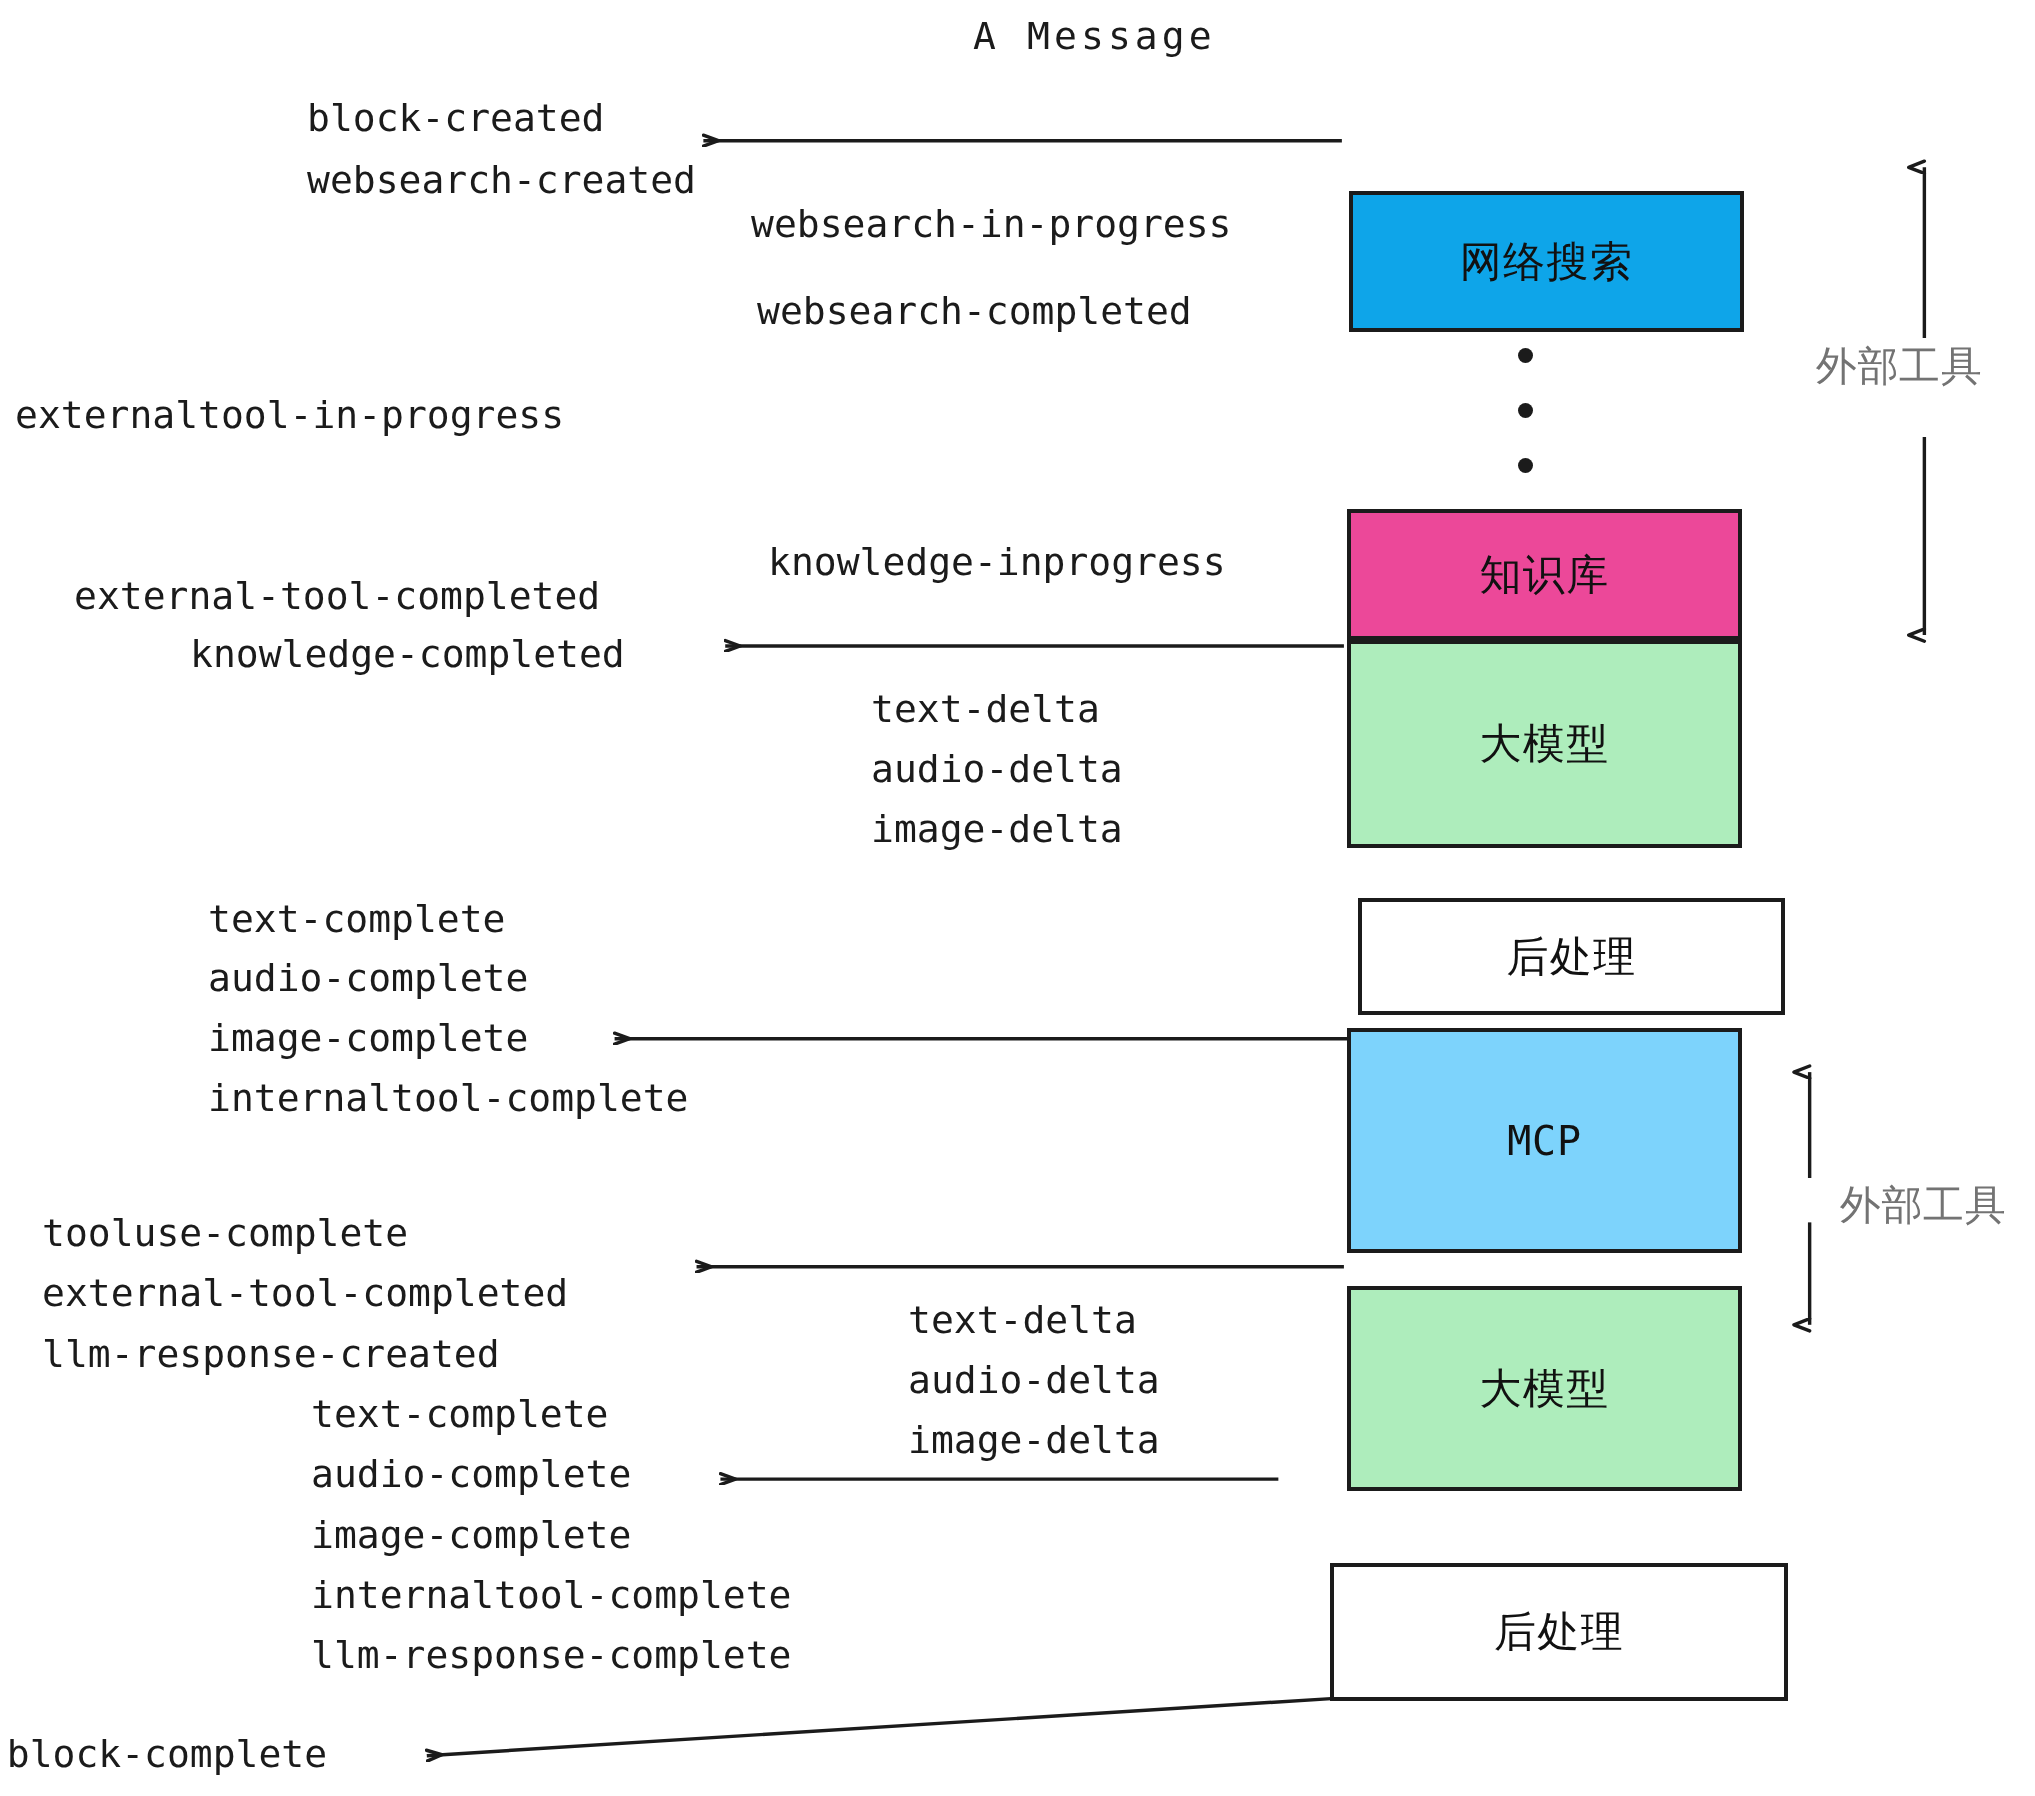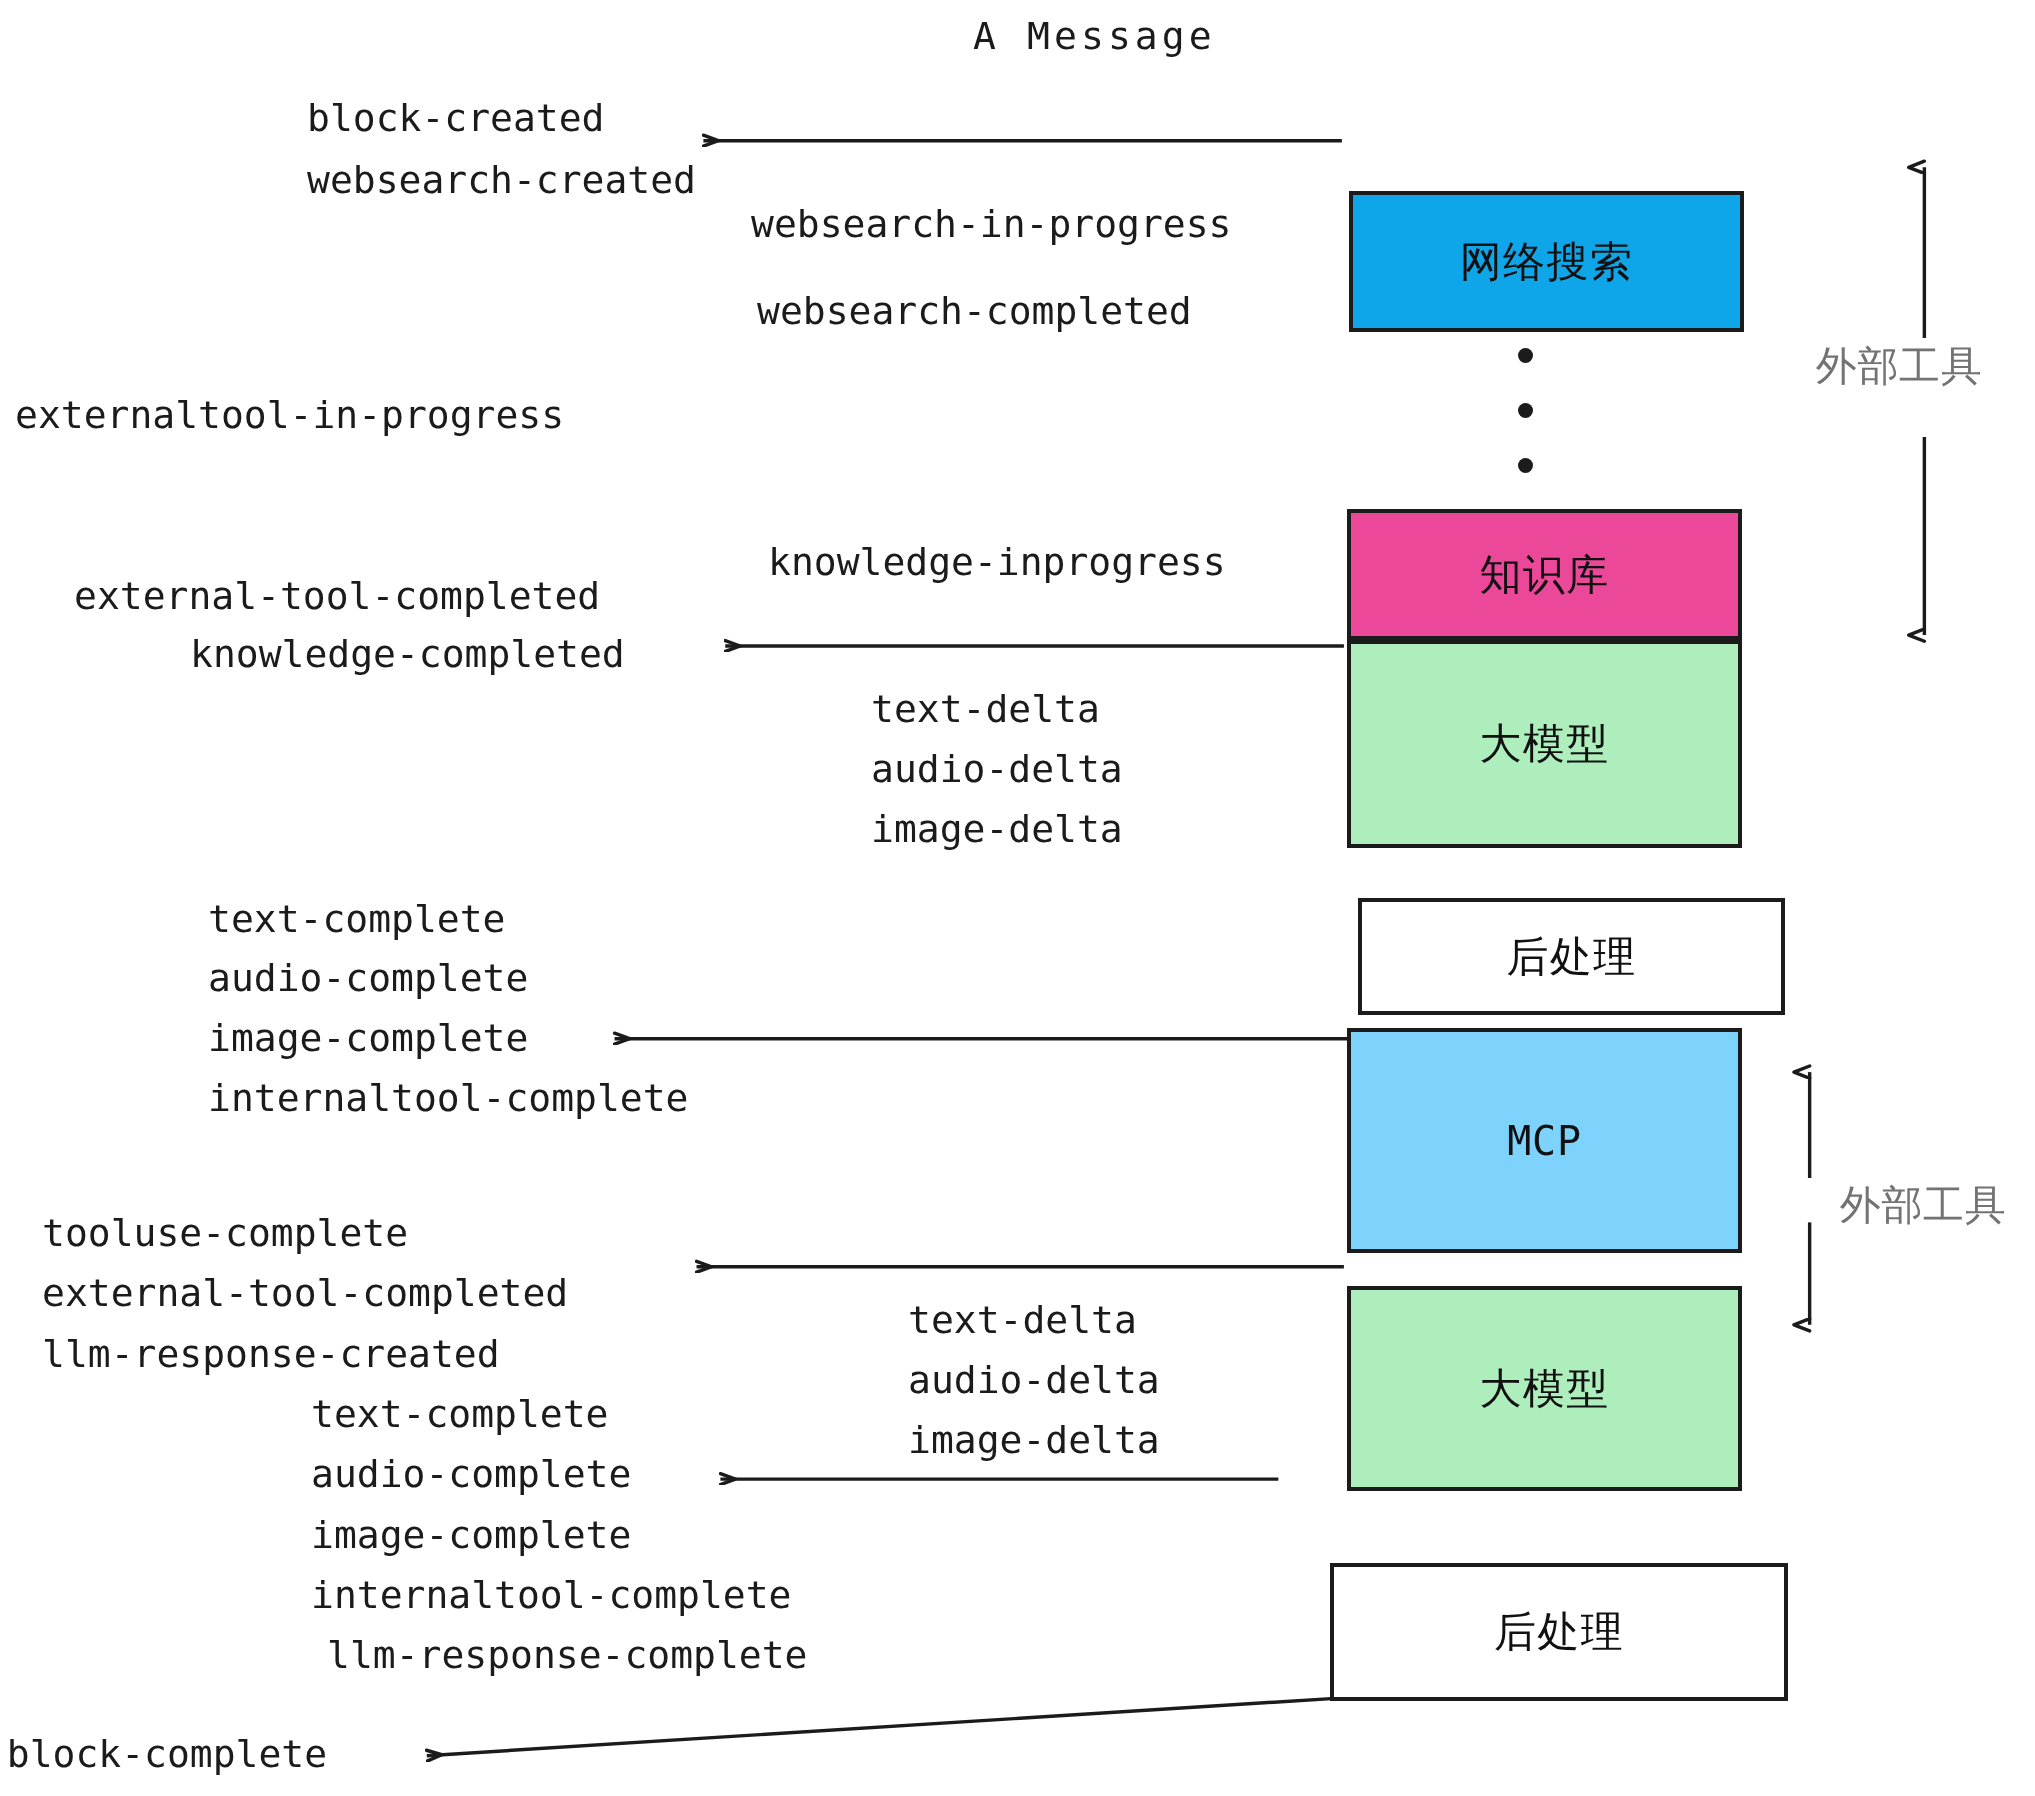--- a/index.html
+++ b/index.html
@@ -179,18 +179,18 @@
   <div class="evt" style="left:42px; top:1335px;">llm-response-created</div>
 
   <div class="evt" style="left:908px; top:1301px;">text-delta</div>
   <div class="evt" style="left:908px; top:1361px;">audio-delta</div>
   <div class="evt" style="left:908px; top:1421px;">image-delta</div>
 
   <div class="evt" style="left:311px; top:1395px;">text-complete</div>
   <div class="evt" style="left:311px; top:1455px;">audio-complete</div>
   <div class="evt" style="left:311px; top:1516px;">image-complete</div>
   <div class="evt" style="left:311px; top:1576px;">internaltool-complete</div>
-  <div class="evt" style="left:327px; top:1636px;">llm-response-complete</div>
+  <div class="evt" style="left:311px; top:1636px;">llm-response-complete</div>
 
   <div class="evt" style="left:6.8px; top:1735px;">block-complete</div>
 
 </div>
 
 
 </body></html>

